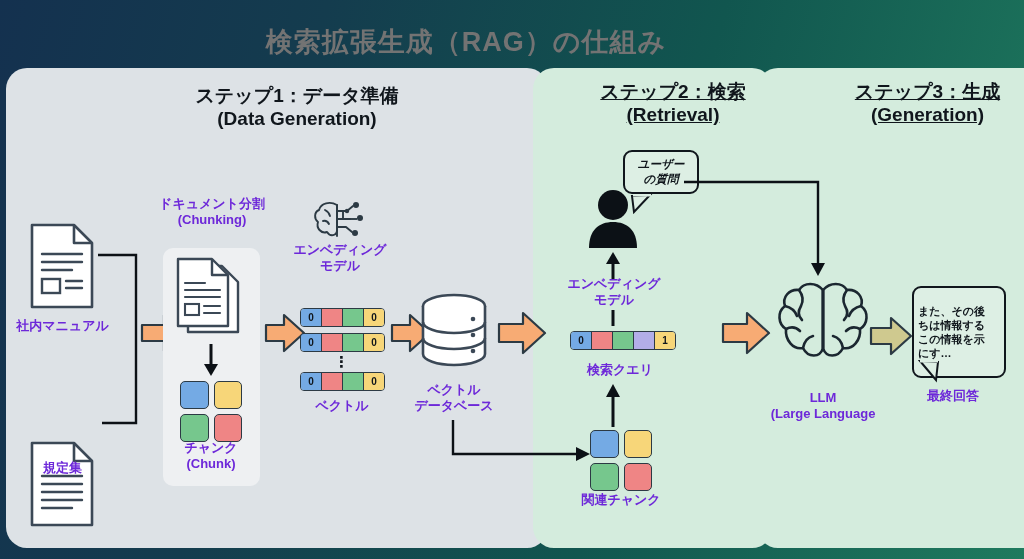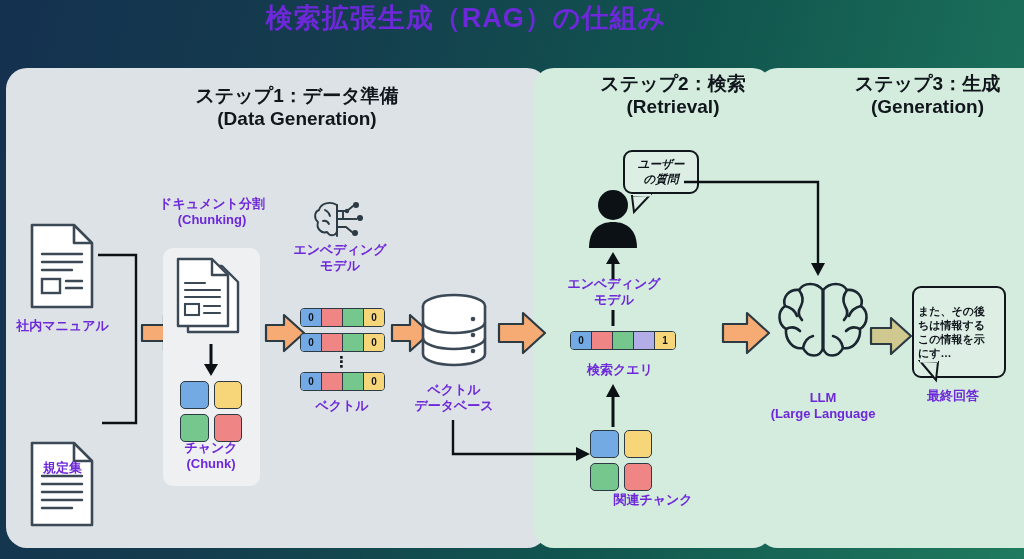--- a/index.html
+++ b/index.html
@@ -7,36 +7,36 @@
     width:1024px;height:559px;overflow:hidden;
     font-family:"Liberation Sans","DejaVu Sans",sans-serif;
     background:linear-gradient(105deg,#14314f 0%,#143c4e 28%,#11564f 62%,#1f7a5e 100%);
     position:relative;
   }
   .stage{position:absolute;inset:0;}
   .abs{position:absolute;}
 
   
   #title{
-    left:0;top:0;width:932px;text-align:center;
-    color:#6d28d9;font-size:27px;font-weight:bold;letter-spacing:1px;
+    left:0;top:24px;width:932px;text-align:center;
+    color:#737373;font-size:27px;font-weight:bold;letter-spacing:1px;
   }
 
   
   .panel{border-radius:21px;padding-left:40px;}
   #panel1{left:6px;top:68px;width:502px;height:480px;background:#dde2e6;}
   #panel2{left:533px;top:68px;width:200px;height:480px;background:#d4ecdd;}
   #panel3{left:757px;top:68px;width:261px;height:480px;background:#d4ecdd;}
 
   .panel-title{
     width:100%;text-align:center;color:#10161c;font-weight:bold;
     font-size:19px;line-height:1.22;
   }
   #panel1 .panel-title{margin-top:16px;}
-  #panel2 .panel-title,#panel3 .panel-title{margin-top:4px;}
+  #panel2 .panel-title,#panel3 .panel-title{margin-top:12px;text-decoration:underline;}
 
   
   .cap{color:#6d28d9;font-weight:bold;text-align:center;line-height:1.2;font-size:13px;}
 
   
   #chunkbox{left:163px;top:248px;width:97px;height:238px;background:#eef0f2;border-radius:10px;}
 
   
   .doc{position:relative;}
   .doc svg{display:block;}
@@ -290,21 +290,21 @@
     <path d="M8 43 V12" stroke="#0c1116" stroke-width="3" fill="none"></path>
     <path d="M8 0 L1 13 H15 Z" fill="#0c1116"></path>
   </svg>
 
   <div class="abs chunkgrid" style="left:590px;top:430px;width:62px;">
     <div class="chunk c-blue" style="height:26px;"></div>
     <div class="chunk c-yellow" style="height:26px;"></div>
     <div class="chunk c-green" style="height:26px;"></div>
     <div class="chunk c-red" style="height:26px;"></div>
   </div>
-  <div class="abs cap" style="left:592px;top:492px;width:122px;">関連チャンク</div>
+  <div class="abs cap" style="left:560px;top:492px;width:122px;">関連チャンク</div>
 
   <svg class="abs" style="left:450px;top:418px;" width="150" height="56">
     <path class="wire" d="M3 2 V36 H126"></path>
     <path d="M140 36 L126 29 V43 Z" fill="#0c1116"></path>
   </svg>
 
   <div class="abs panel" id="panel3">
     <div class="panel-title">
       <div>ステップ3：生成</div>
       <div>(Generation)</div>

